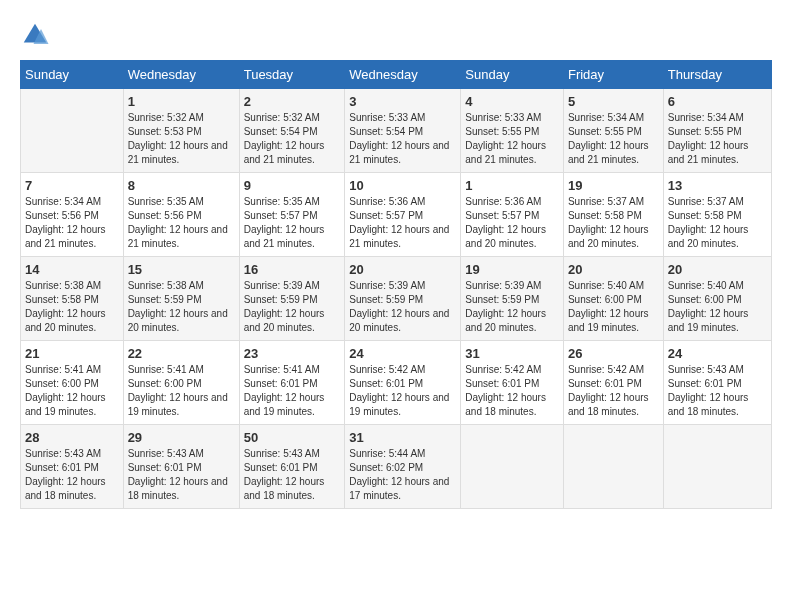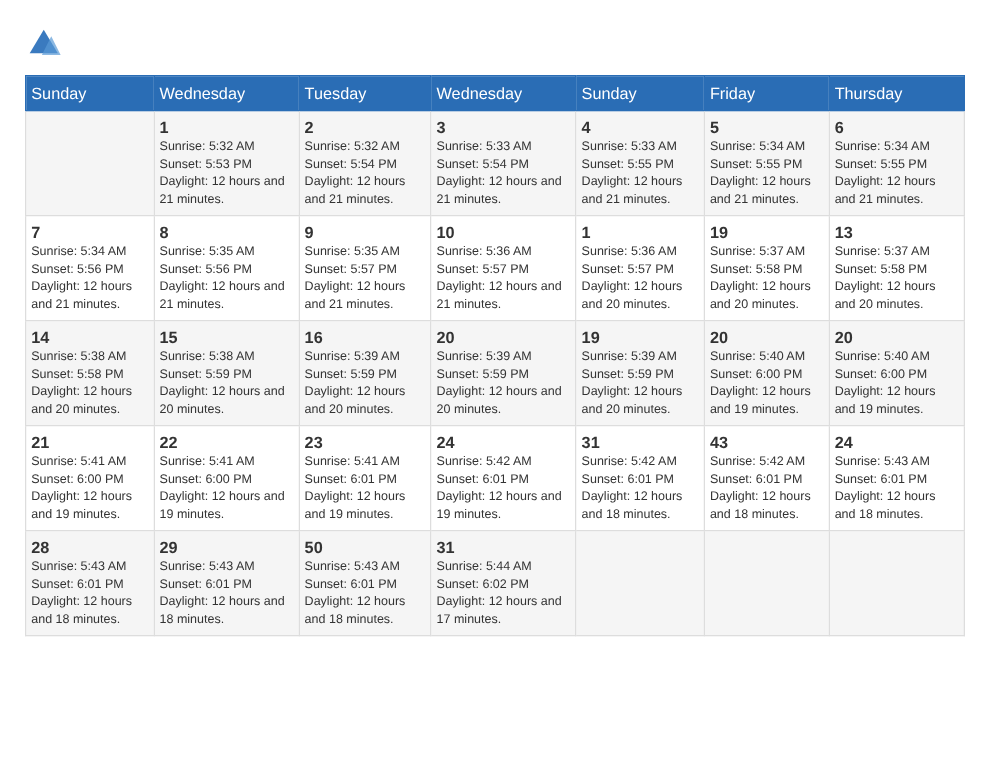--- a/index.html
+++ b/index.html
@@ -226,21 +226,21 @@
         </td>
         <td>
           <span class="day-number">24</span>
           <div class="day-info">Sunrise: 5:42 AM<br>Sunset: 6:01 PM<br>Daylight: 12 hours and 19 minutes.</div>
         </td>
         <td>
           <span class="day-number">31</span>
           <div class="day-info">Sunrise: 5:42 AM<br>Sunset: 6:01 PM<br>Daylight: 12 hours and 18 minutes.</div>
         </td>
         <td>
-          <span class="day-number">43</span>
+          <span class="day-number">26</span>
           <div class="day-info">Sunrise: 5:42 AM<br>Sunset: 6:01 PM<br>Daylight: 12 hours and 18 minutes.</div>
         </td>
         <td>
           <span class="day-number">24</span>
           <div class="day-info">Sunrise: 5:43 AM<br>Sunset: 6:01 PM<br>Daylight: 12 hours and 18 minutes.</div>
         </td>
       </tr>
       <tr>
         <td>
           <span class="day-number">28</span>

